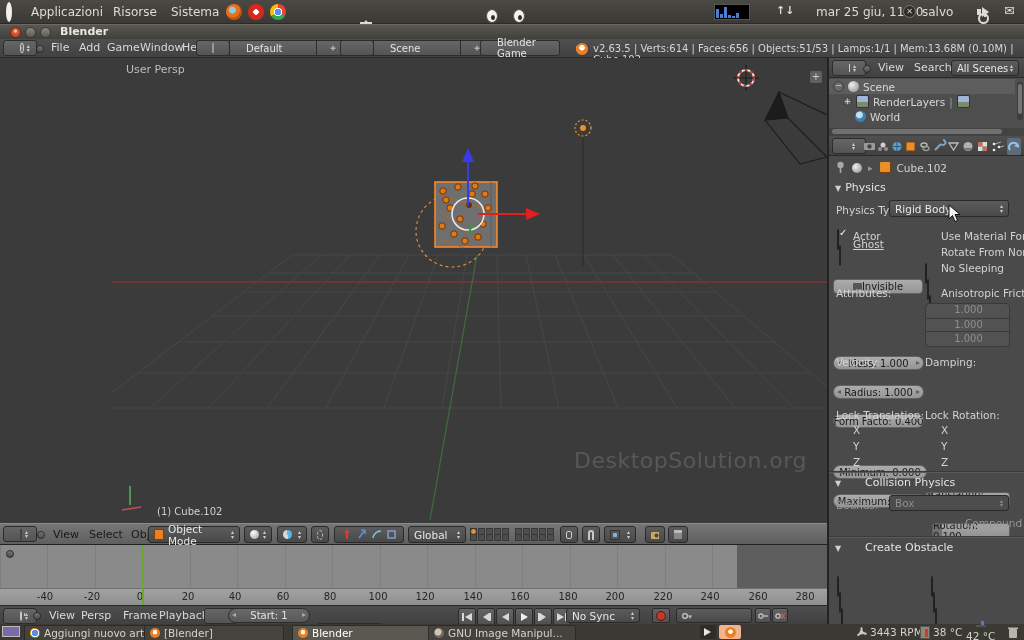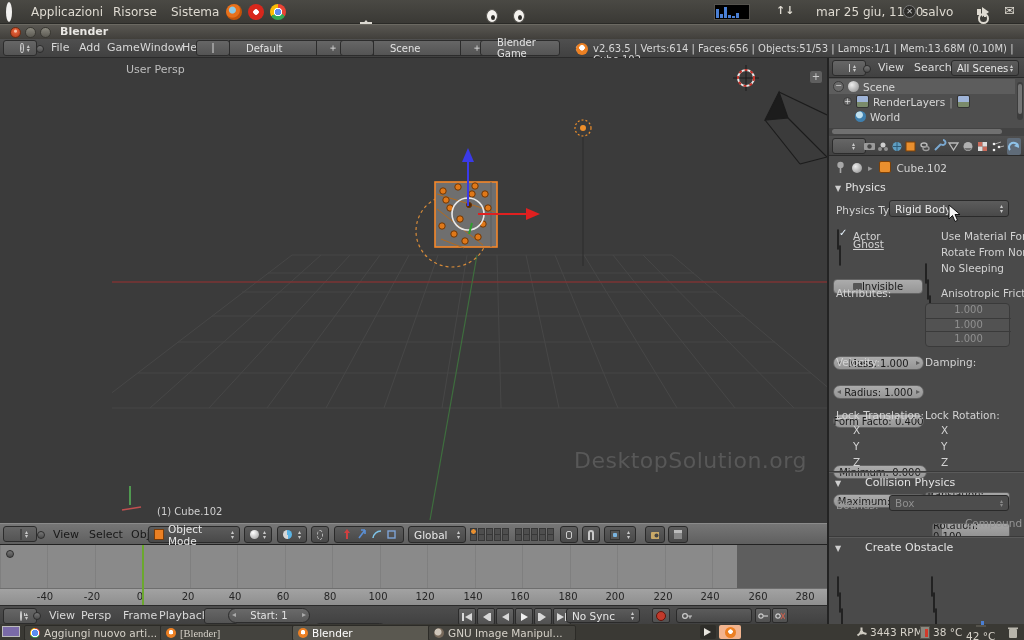--- a/index.html
+++ b/index.html
@@ -735,21 +735,21 @@
     <span class="abs phead" style="left:36px;top:483px;">Create Obstacle</span>
     
   </div>
 
   <div class="abs taskbar">
     <span class="abs" style="left:2px;top:2px;width:18px;height:11px;background:#7a6aa8;border:1px solid #bbb;"></span>
     <span class="task" style="left:24px;width:132px;">
         <span class="tico ch"></span>
         <span>Aggiungi nuovo arti...</span>
       </span>
-    <span class="task" style="left:160px;width:128px;font-family:Liberation Serif, serif;">
+    <span class="task" style="left:144px;width:128px;">
         <span class="tico blender-ico"></span>
         <span>[Blender]</span>
       </span>
     <span class="task active" style="left:292px;width:132px;">
         <span class="tico blender-ico"></span>
         <span>Blender</span>
       </span>
     <span class="task" style="left:428px;width:136px;">
         <span class="tico gimp-ico"></span>
         <span>GNU Image Manipul...</span>

